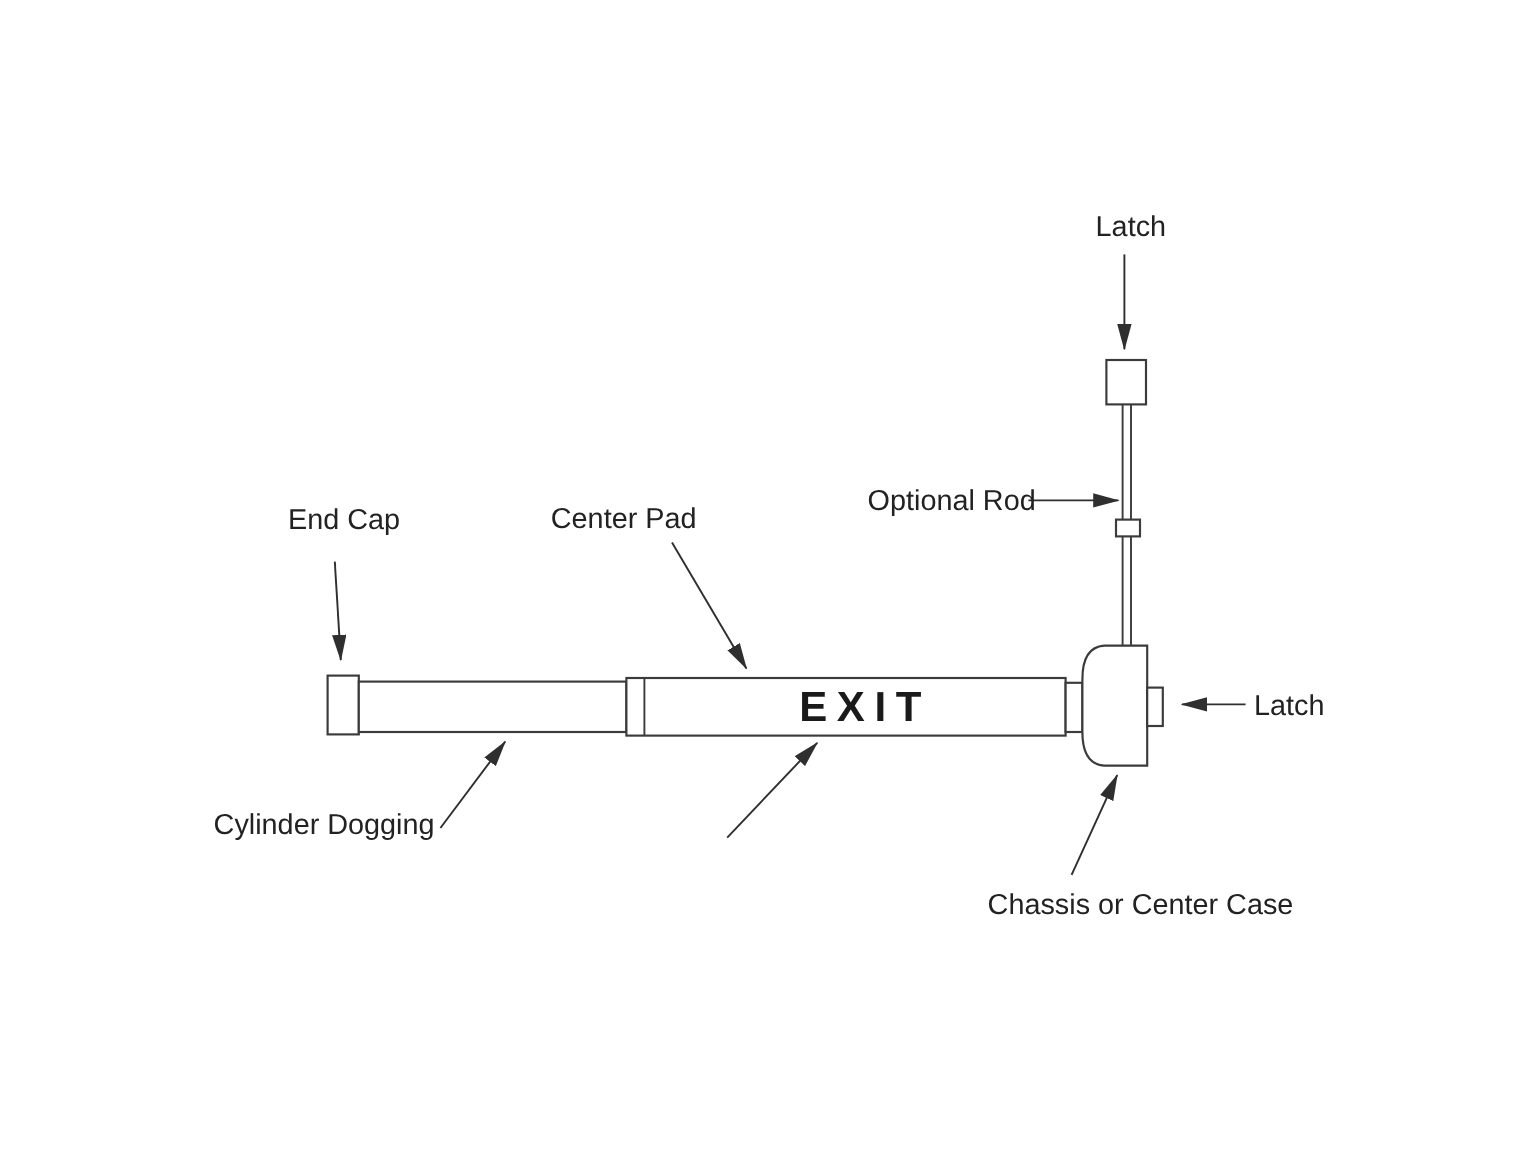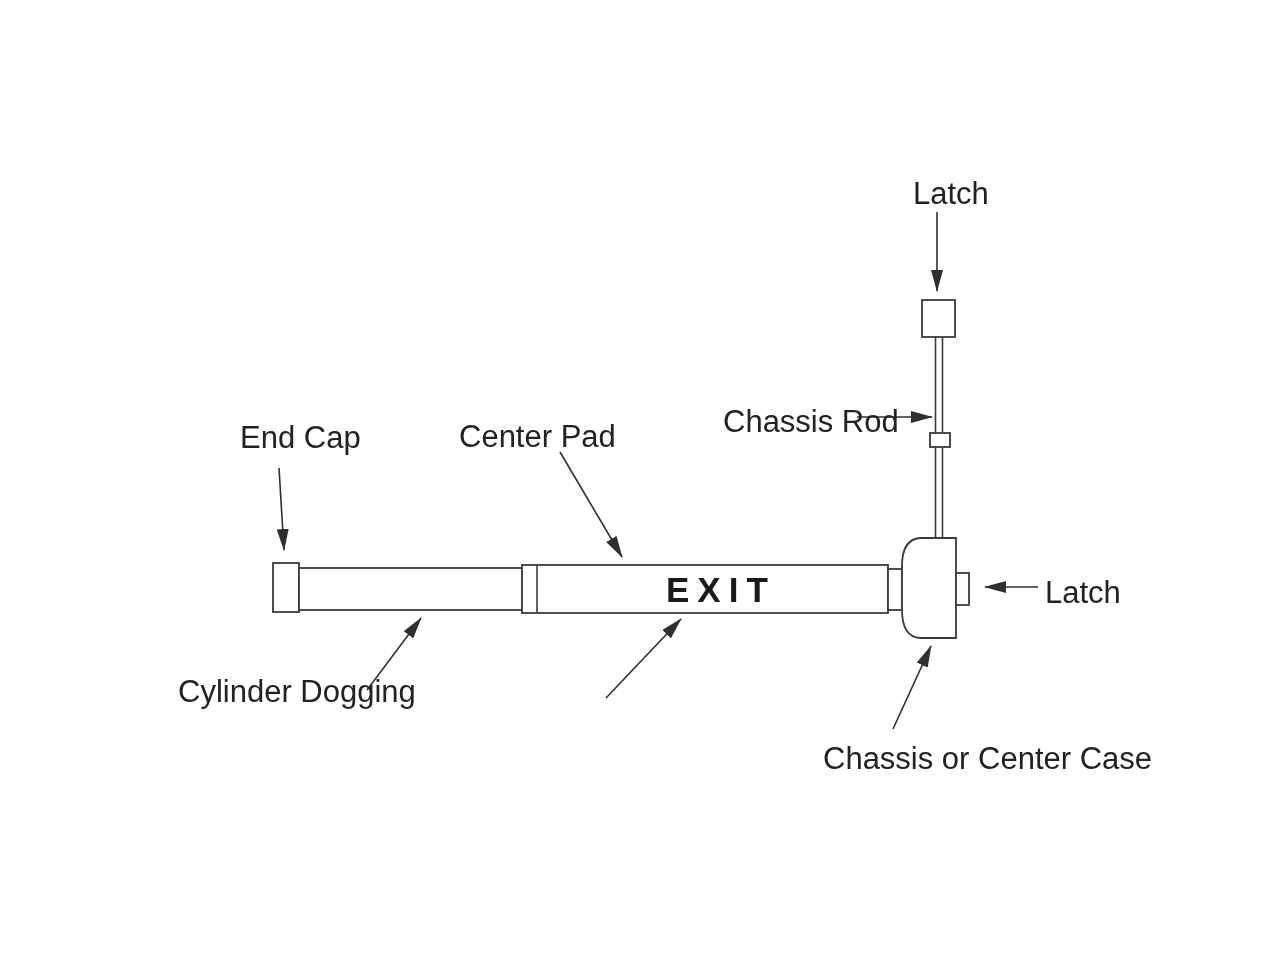--- a/index.html
+++ b/index.html
@@ -16,21 +16,21 @@
     overflow: hidden;
   }
   .diagram-svg {
     position: absolute;
     left: 0;
     top: 0;
   }
   .label {
     position: absolute;
     color: #222222;
-    font-size: 31px;
+    font-size: 24px;
     line-height: 1.15;
     white-space: nowrap;
   }
   .label.multiline {
     white-space: pre-line;
     line-height: 28px;
   }
   .exit-text {
     position: absolute;
     left: 666px;
@@ -95,21 +95,21 @@
     <line x1="279" y1="468" x2="284" y2="550" class="arrow" marker-end="url(#ah)"></line>
     <line x1="560" y1="452" x2="622" y2="557" class="arrow" marker-end="url(#ah)"></line>
     <line x1="1038" y1="587" x2="985" y2="587" class="arrow" marker-end="url(#ah)"></line>
     <line x1="367" y1="690" x2="421" y2="618" class="arrow" marker-end="url(#ah)"></line>
     <line x1="606" y1="698" x2="681" y2="619" class="arrow" marker-end="url(#ah)"></line>
     <line x1="893" y1="729" x2="931" y2="646" class="arrow" marker-end="url(#ah)"></line>
   </svg>
 
   <div class="label" style="left:913px; top:176px;">Latch</div>
 
-  <div class="label" style="left:723px; top:404px;">Chassis Rod</div>
+  <div class="label" style="left:723px; top:404px;">Optional Rod</div>
 
   <div class="label" style="left:240px; top:420px;">End Cap</div>
 
   <div class="label" style="left:459px; top:419px;">Center Pad</div>
 
   <div class="label" style="left:1045px; top:575px;">Latch</div>
 
   <div class="label" style="left:178px; top:674px;">Cylinder Dogging</div>
 
 

